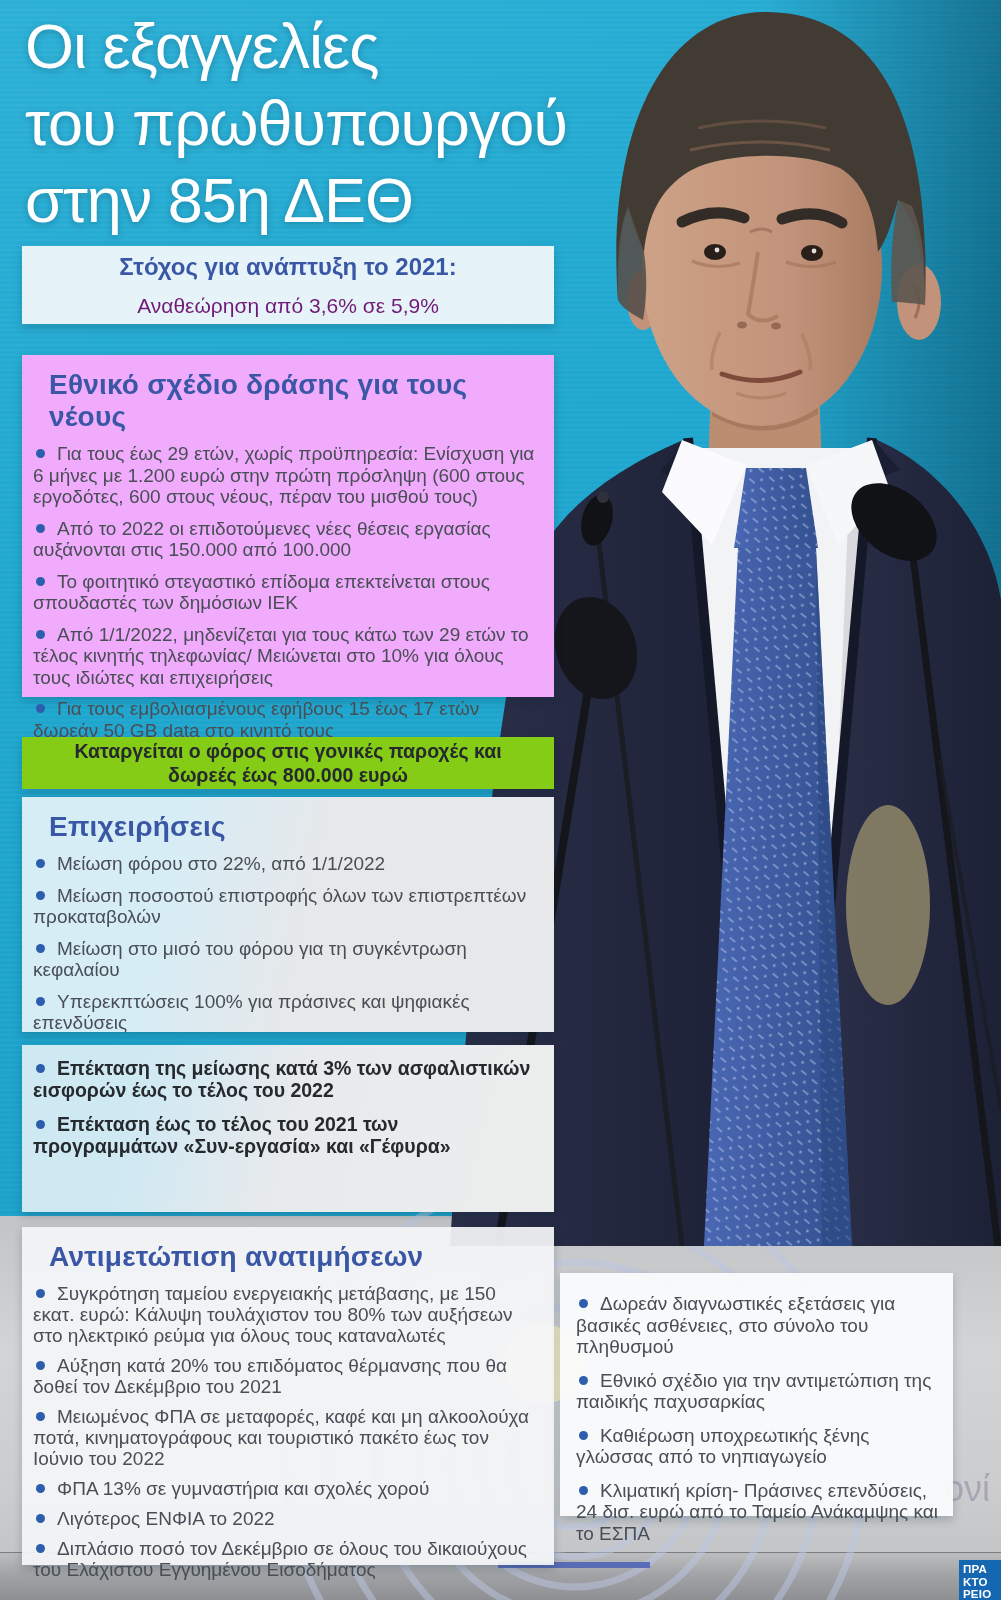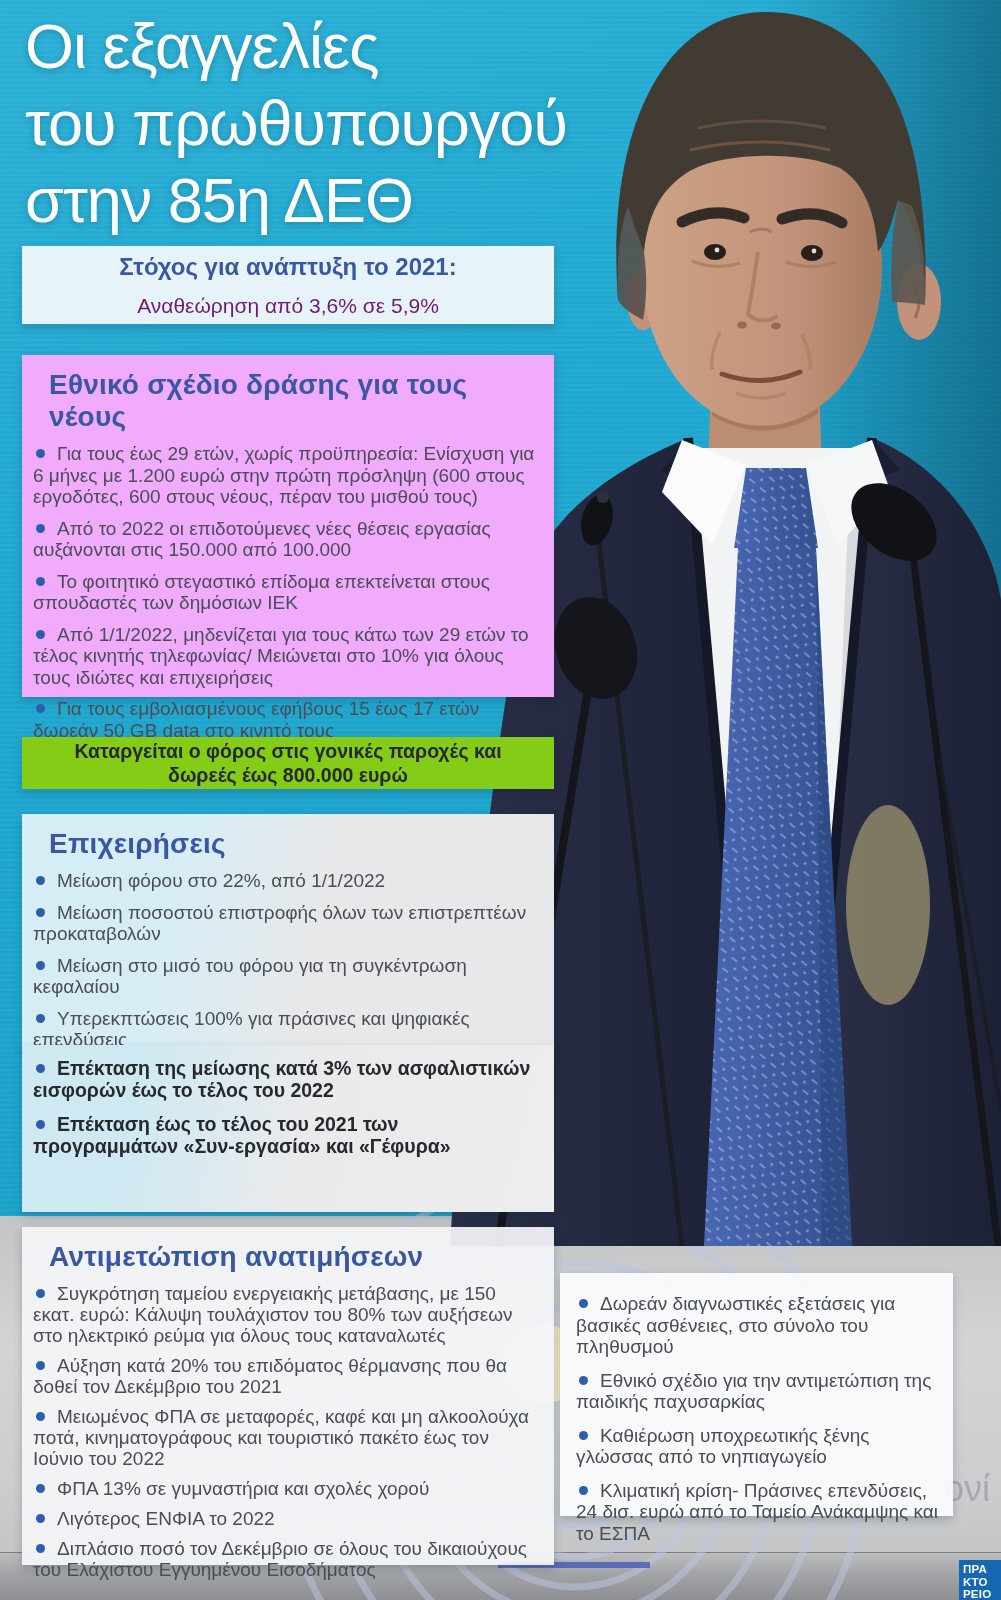--- a/index.html
+++ b/index.html
@@ -38,21 +38,21 @@
   .goal-title{font-size:24px;font-weight:bold;color:#3a57a5;}
   .goal-sub{font-size:21px;color:#701a75;}
   .panel{padding:12px 14px 10px 11px;}
   .youth-box{left:22px;top:355px;width:532px;height:342px;background:#f0abfc;}
   .tax-box{
     left:22px;top:721px;width:532px;height:52px;background:#84cc16;
     display:flex;align-items:center;justify-content:center;text-align:center;margin-top:16px;
   }
   .tax-text{font-size:19.5px;font-weight:bold;color:#26292e;line-height:24px;width:480px;}
   .business-box{left:22px;top:797px;width:532px;height:235px;
-    background:linear-gradient(103deg,#d7edf5 0%,#d7edf5 28%,#e7e8ea 55%,#e7e8ea 100%);margin-top:17px;}
+    background:linear-gradient(103deg,#d7edf5 0%,#d7edf5 28%,#e7e8ea 55%,#e7e8ea 100%);}
   .highlight-box{left:22px;top:1045px;width:532px;height:167px;
     background:linear-gradient(103deg,#cfe9f3 0%,#cfe9f3 22%,#e9eaec 52%,#eceded 100%);}
   .inflation-box{left:22px;top:1227px;width:532px;height:338px;background:rgba(244,245,247,.93);}
   .social-box{left:560px;top:1273px;width:393px;height:243px;background:rgba(250,251,252,.95);padding:20px 4px 10px 16px;}
   .sec-header{
     font-size:28px;font-weight:bold;color:#3a57a5;
     margin:2px 0 10px 16px;letter-spacing:.2px;
   }
   .bullet{
     margin:0 0 10px 0;font-size:19px;line-height:21.5px;color:#494e56;

